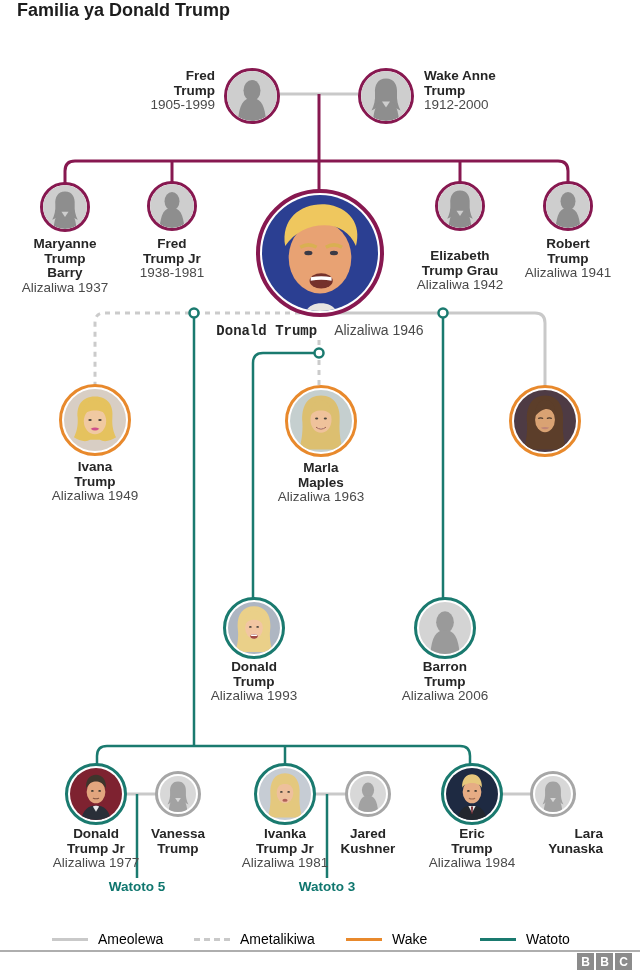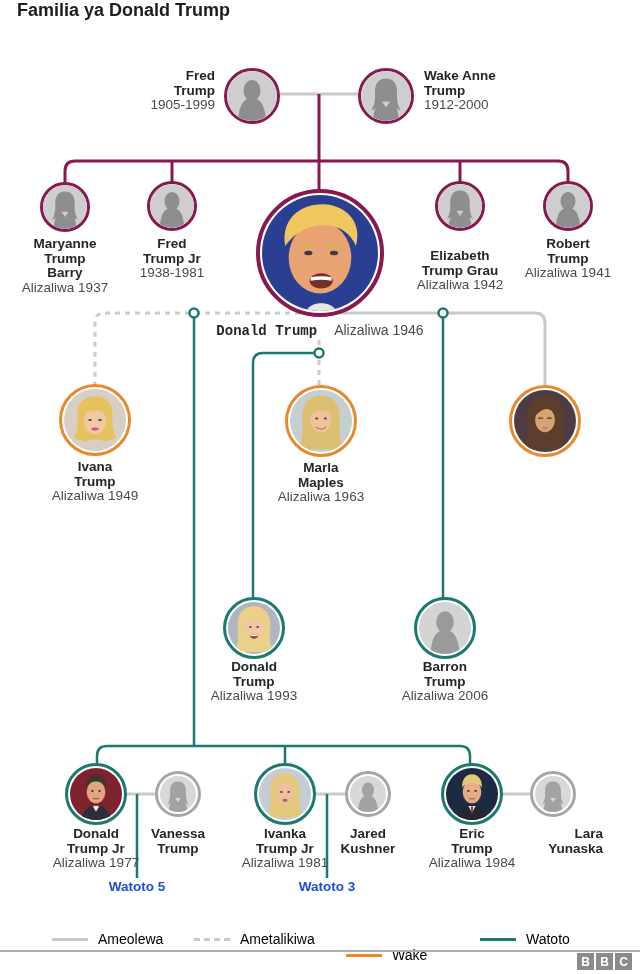--- a/index.html
+++ b/index.html
@@ -21,21 +21,21 @@
   .d128{width:128px;height:128px;}
   .d72{width:72px;height:72px;}
   .d62{width:62px;height:62px;}
   .d46{width:46px;height:46px;}
   .label{position:absolute;text-align:center;font-size:13.5px;line-height:14.6px;color:#4a4a4a;}
   .label b{display:block;color:#262626;font-weight:bold;}
   .label .detail{display:block;}
   .donald-label{font-size:14px;white-space:nowrap;}
   .donald-label b{display:inline;color:#262626;font-family:Liberation Mono, monospace;}
   .donald-label .detail{display:inline;margin-left:17px;}
-  .watoto{position:absolute;font-weight:bold;color:#1d4ed8;font-size:13.5px;text-align:center;}
+  .watoto{position:absolute;font-weight:bold;color:#0f766e;font-size:13.5px;text-align:center;}
   .legend-item{position:absolute;top:931px;font-size:14px;color:#000000;white-space:nowrap;}
   .sw{display:inline-block;width:36px;height:0;border-top:3px solid #c9c9c9;vertical-align:middle;
       margin-right:10px;position:relative;top:-1px;}
   .sw.dashed{border-top-style:dashed;}
   .sw.orange{border-top-color:#e8892c;}
   .sw.teal{border-top-color:#1a7a6f;}
   .divider{position:absolute;left:0;top:950px;width:640px;height:2px;background:#aeaeae;}
   .bbc{position:absolute;top:953px;left:577px;display:flex;gap:2px;}
   .bbc span{width:17px;height:17px;background:#8b8b8b;color:#fff;font-weight:bold;font-size:12px;
             display:flex;align-items:center;justify-content:center;}
@@ -361,21 +361,21 @@
 
   <div class="watoto" style="left:77px;top:879px;width:120px;">Watoto 5</div>
   <div class="watoto" style="left:267px;top:879px;width:120px;">Watoto 3</div>
 
   <div class="legend-item" style="left:52px;">
     <span class="sw"></span><span>Ameolewa</span>
   </div>
   <div class="legend-item" style="left:194px;">
     <span class="sw dashed"></span><span>Ametalikiwa</span>
   </div>
-  <div class="legend-item" style="left:346px;margin-top:16px;">
+  <div class="legend-item" style="left:346px;">
     <span class="sw orange"></span><span>Wake</span>
   </div>
   <div class="legend-item" style="left:480px;">
     <span class="sw teal"></span><span>Watoto</span>
   </div>
 
   <div class="divider"></div>
 
   <div class="bbc">
     <span>B</span>

